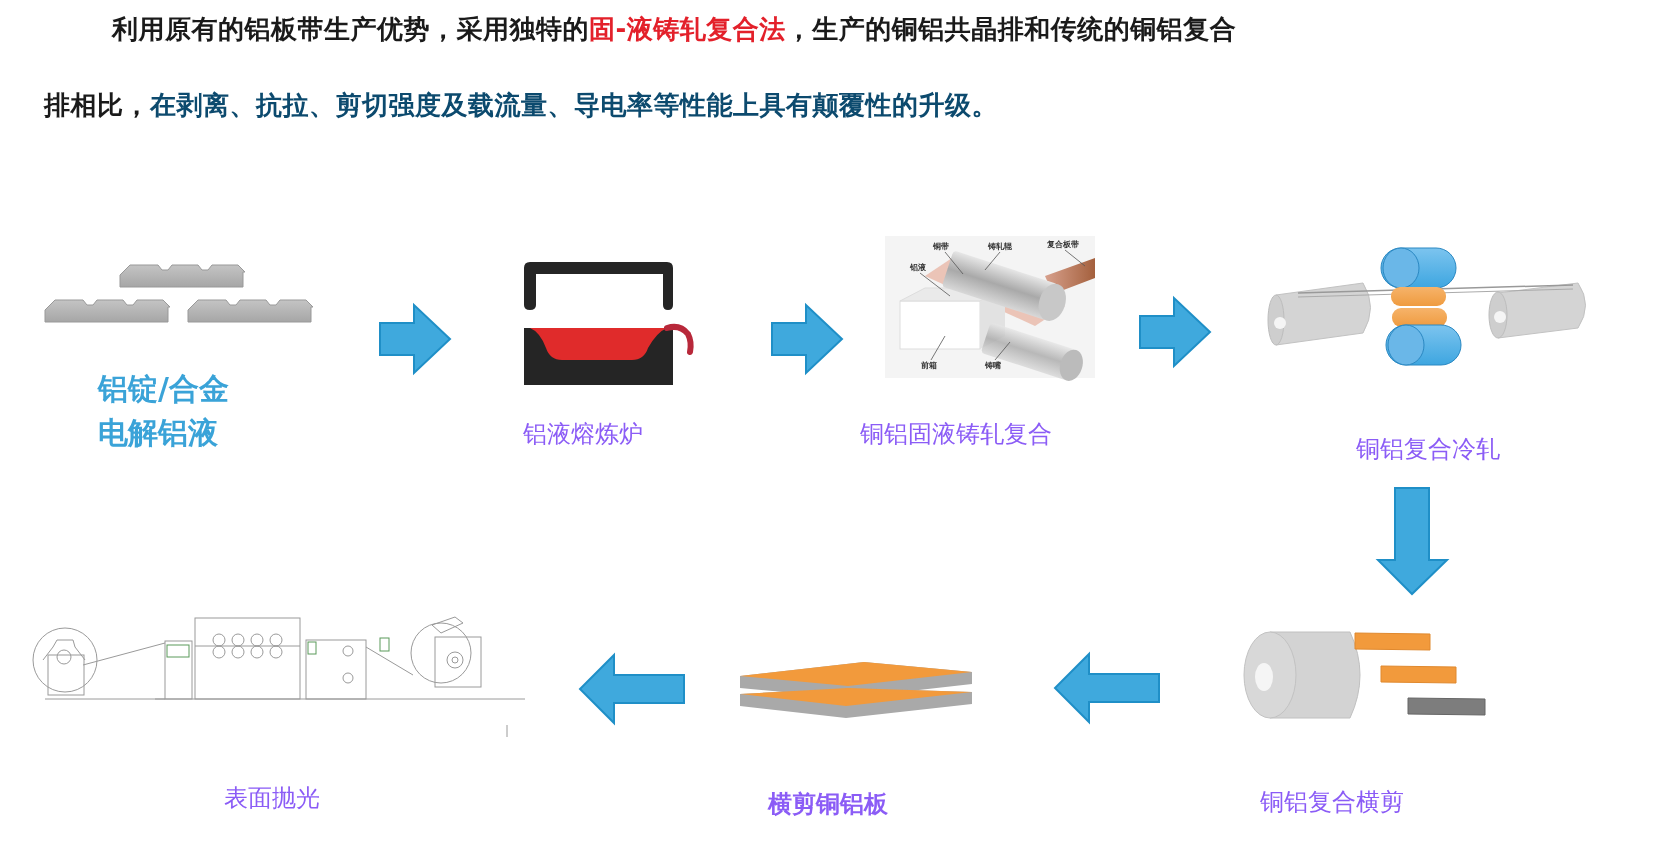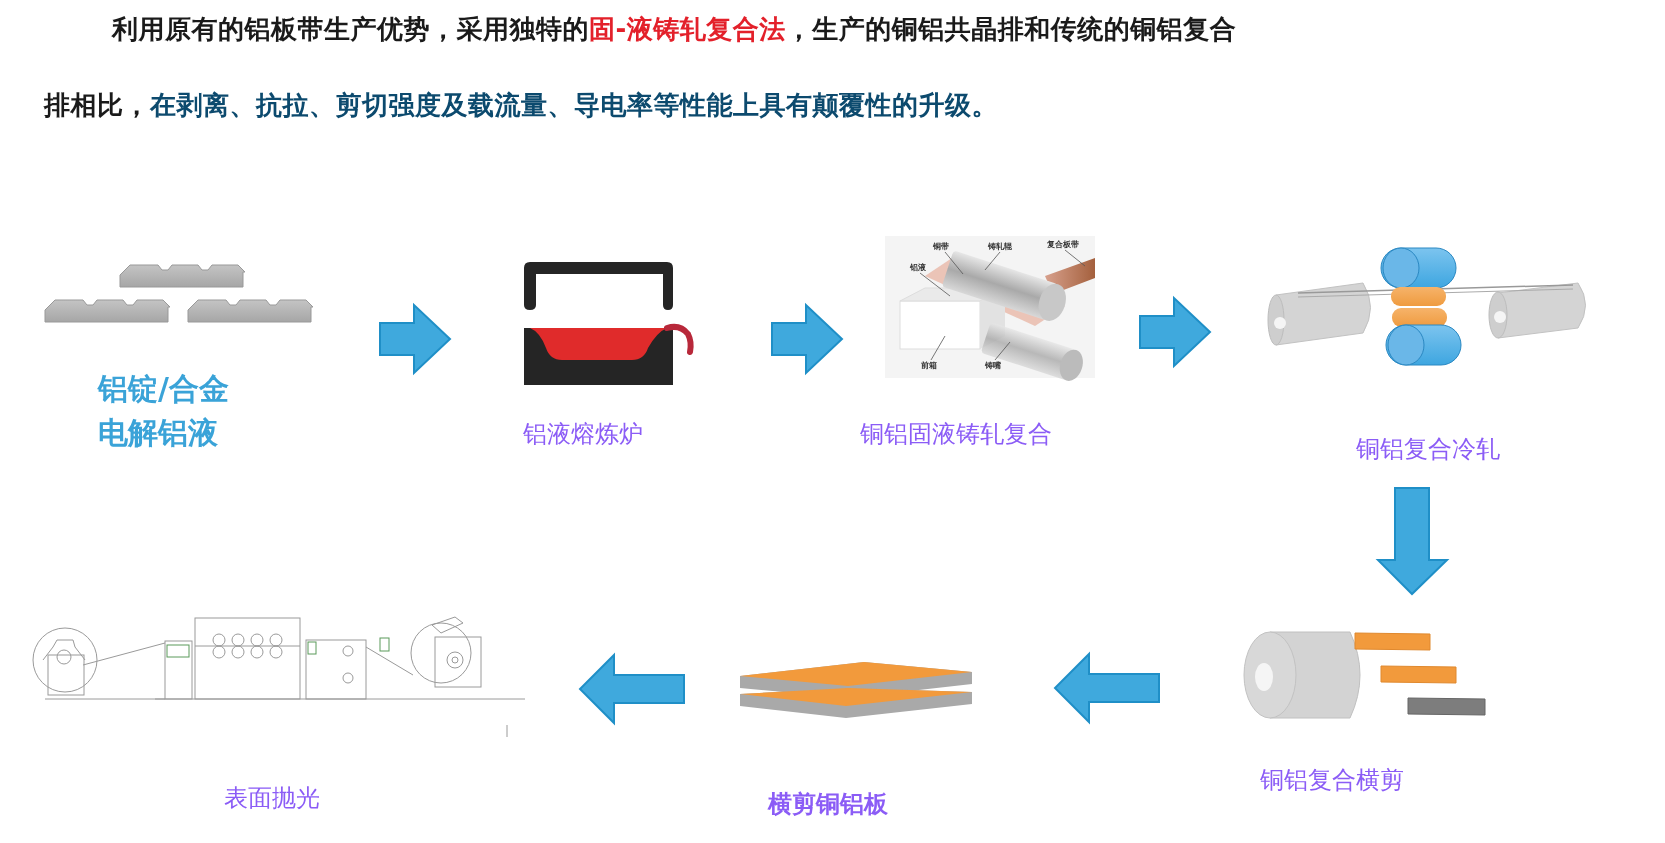--- a/index.html
+++ b/index.html
@@ -139,21 +139,21 @@
 </svg>
 
 <svg style="left:1242px; top:630px;" width="275" height="100" viewBox="0 0 275 100">
   <path d="M28,2 L108,2 Q128,45 108,88 L28,88 Z" fill="#d3d3d3" stroke="#c0c0c0"></path>
   <ellipse cx="28" cy="45" rx="26" ry="43" fill="#d8d8d8" stroke="#c2c2c2"></ellipse>
   <ellipse cx="22" cy="47" rx="9" ry="14" fill="#f5f5f5"></ellipse>
   <path d="M113,3 L188,4 L188,20 L113,19 Z" fill="#f29a3c" stroke="#e0892e"></path>
   <path d="M139,36 L214,37 L214,53 L139,52 Z" fill="#f29a3c" stroke="#e0892e"></path>
   <path d="M166,68 L243,69 L243,85 L166,84 Z" fill="#7d7d7d" stroke="#666"></path>
 </svg>
-<div class="label" style="left:1260px; top:764px;">铜铝复合横剪</div>
+<div class="label" style="left:1260px; top:786px;">铜铝复合横剪</div>
 
 <svg style="left:1053px; top:652px;" width="108" height="72" viewBox="0 0 108 72">
   <path d="M106,22 L36,22 L36,2 L2,36 L36,70 L36,50 L106,50 Z" fill="#3fa9dd" stroke="#1f8fc7" stroke-width="2"></path>
 </svg>
 
 <svg style="left:738px; top:660px;" width="235" height="60" viewBox="0 0 235 60">
   <path d="M2,16 L126,2 L234,12 L234,24 L110,38 L2,28 Z" fill="#a9a9a9"></path>
   <path d="M2,16 L126,2 L234,12 L110,26 Z" fill="#f29a3c"></path>
   <path d="M2,34 L110,28 L234,32 L234,44 L108,58 L2,46 Z" fill="#a9a9a9"></path>
   <path d="M2,34 L110,28 L234,32 L108,46 Z" fill="#f29a3c"></path>

